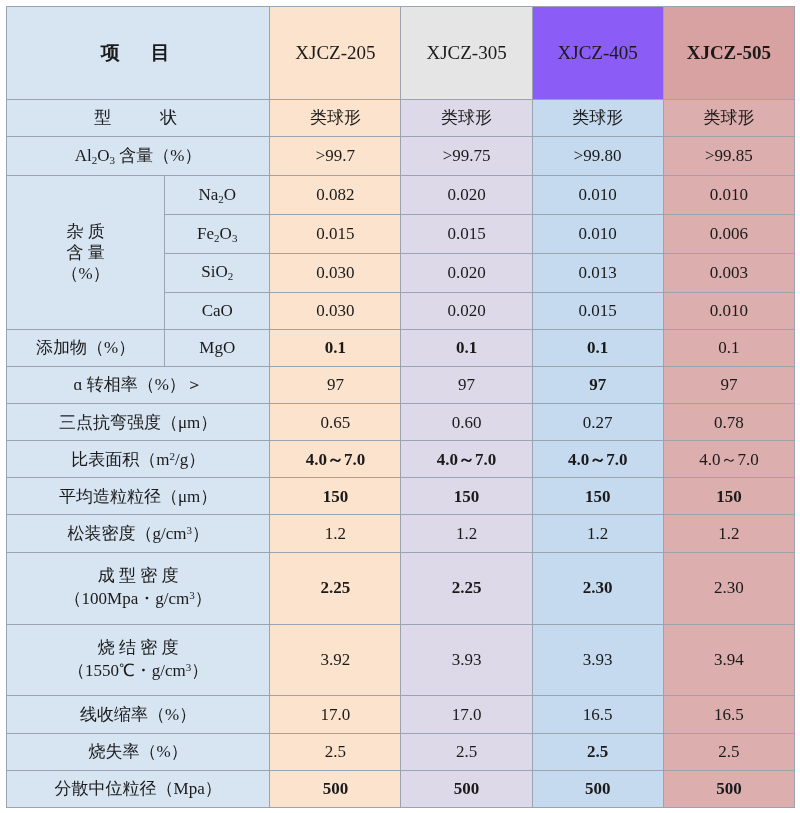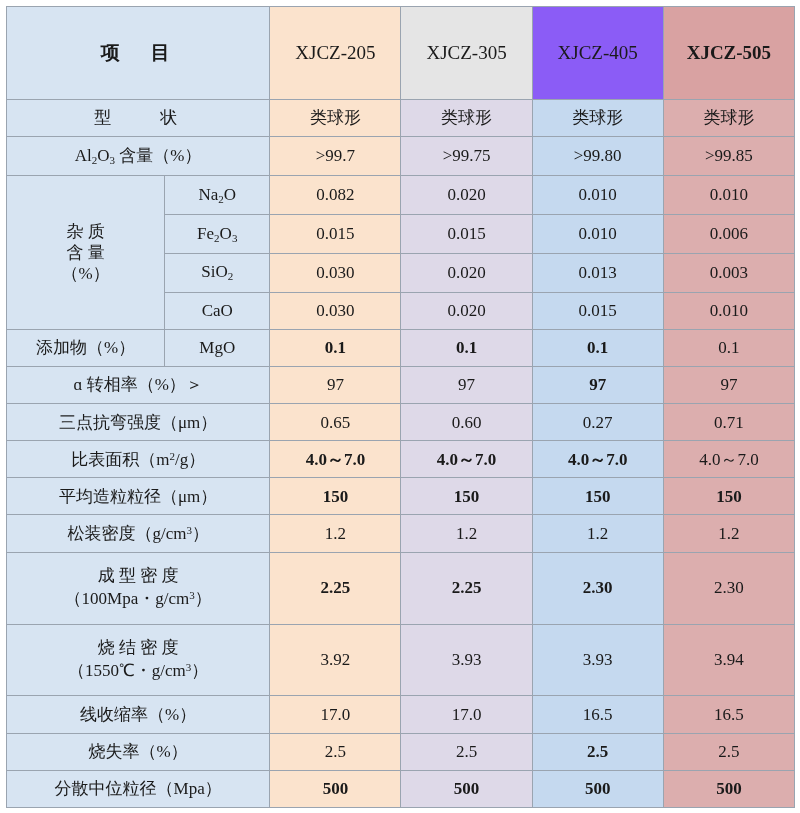--- a/index.html
+++ b/index.html
@@ -137,21 +137,21 @@
     <td class="col2">97</td>
     <td class="col3 b">97</td>
     <td class="col4">97</td>
   </tr>
 
   <tr>
     <td class="lbl" colspan="2">三点抗弯强度（μm）</td>
     <td class="col1">0.65</td>
     <td class="col2">0.60</td>
     <td class="col3">0.27</td>
-    <td class="col4">0.71</td>
+    <td class="col4">0.78</td>
   </tr>
 
   <tr>
     <td class="lbl" colspan="2">比表面积（m<sup>2</sup>/g）</td>
     <td class="col1 b">4.0～7.0</td>
     <td class="col2 b">4.0～7.0</td>
     <td class="col3 b">4.0～7.0</td>
     <td class="col4">4.0～7.0</td>
   </tr>
 

